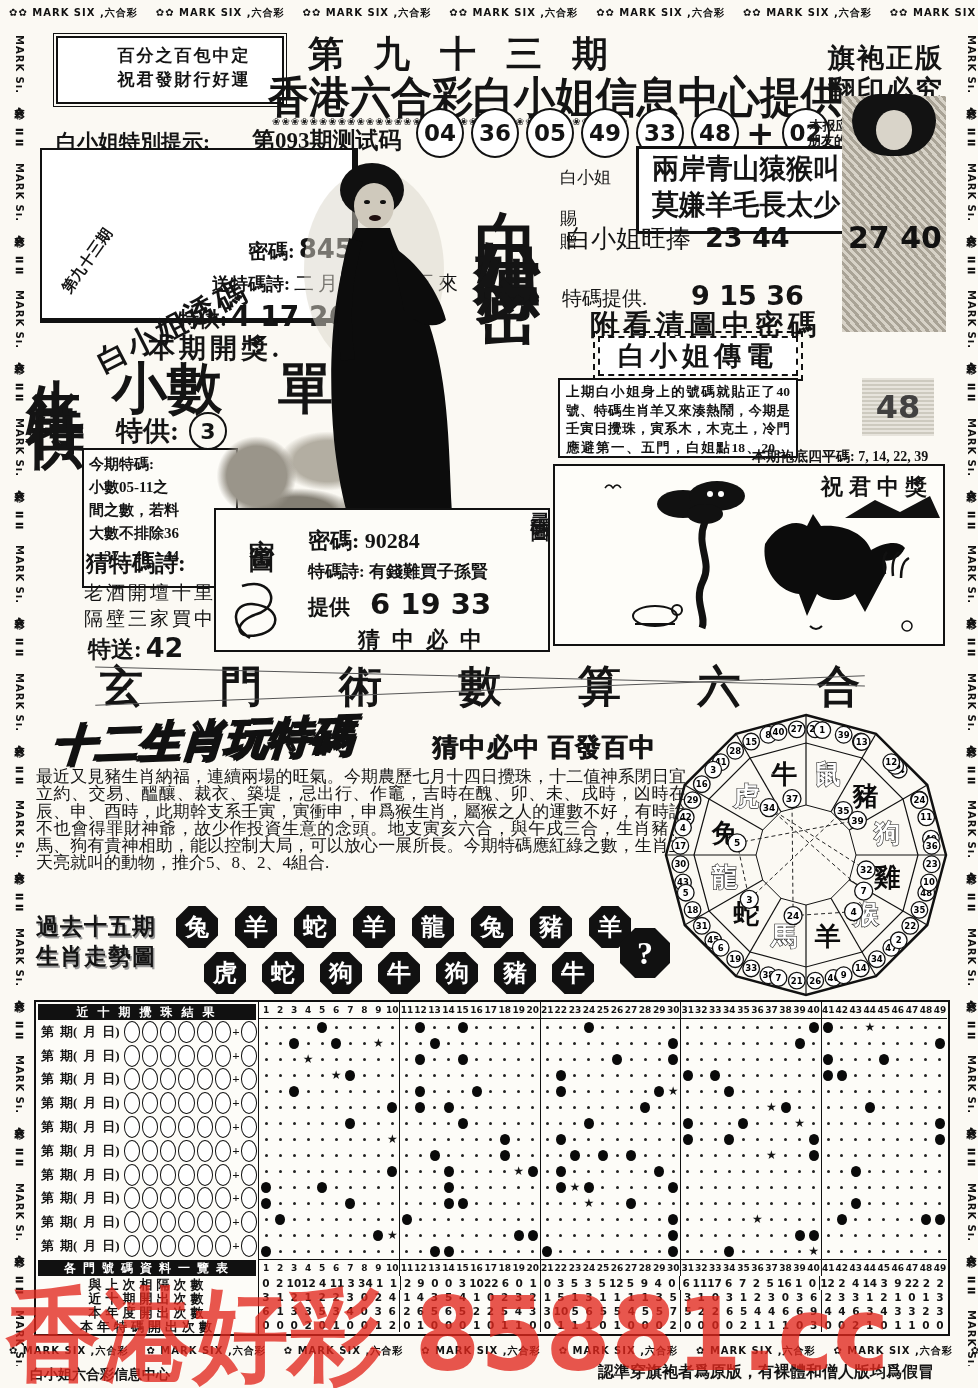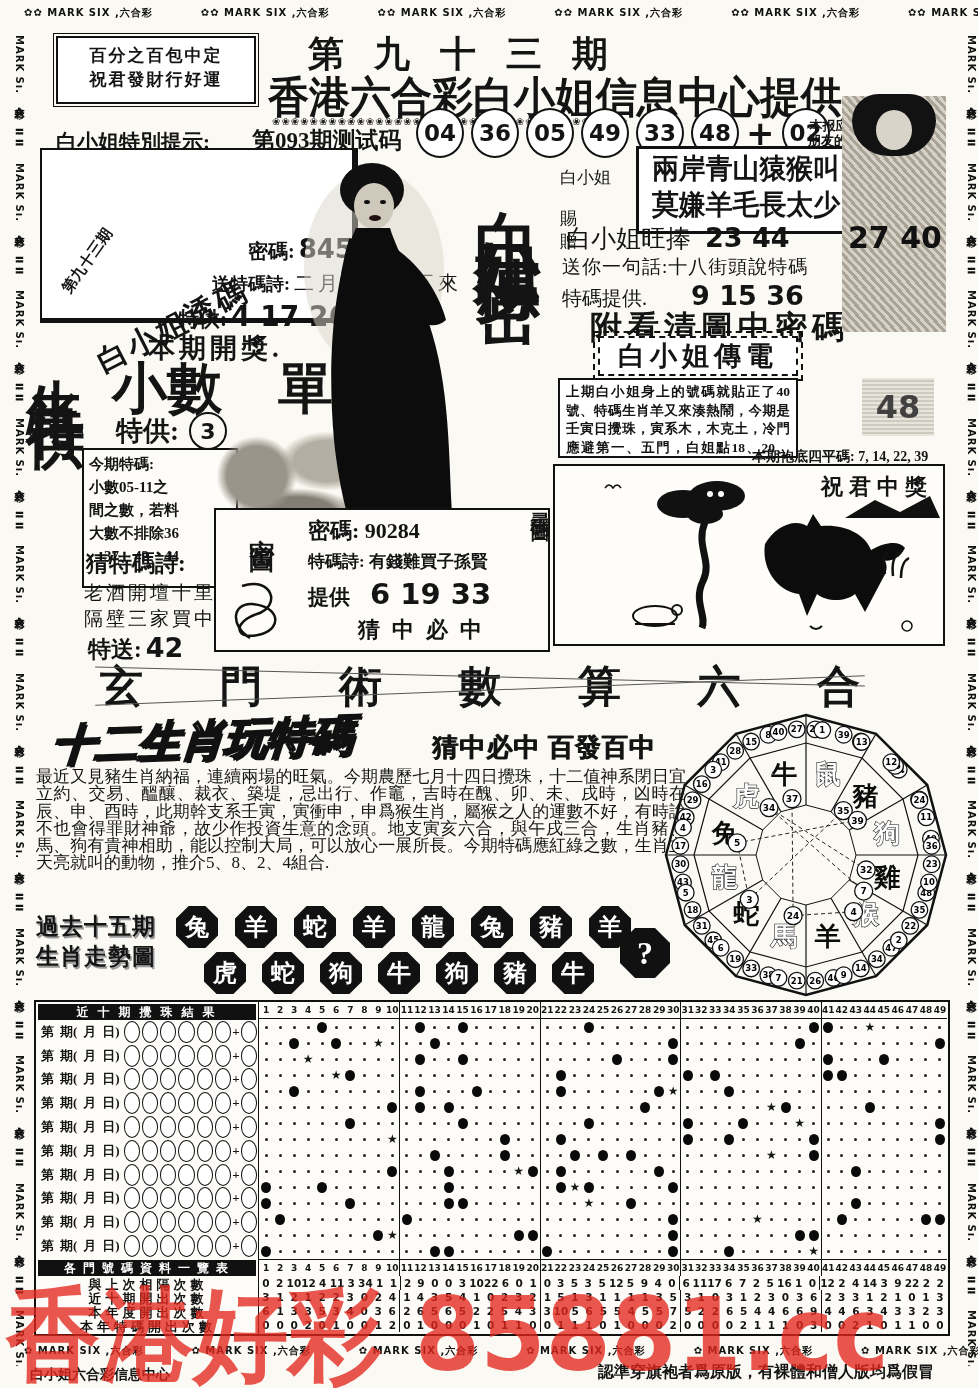--- a/index.html
+++ b/index.html
@@ -4,26 +4,26 @@
 <style>
   html,body{margin:0;padding:0;background:#777;}
   #page{position:relative;width:978px;height:1388px;background:#fbf9f3;color:#141414;
         font-family:"Liberation Serif",serif;overflow:hidden;margin:0 auto;}
   .abs{position:absolute;}
 
   
   .strip{overflow:hidden;white-space:nowrap;font-family:"DejaVu Sans",sans-serif;
          font-size:10px;font-weight:bold;letter-spacing:1px;color:#111;}
   .strip-v{writing-mode:vertical-rl;text-orientation:mixed;}
-  .strip span{margin:0 24px;}
+  .strip span{margin:0 9px;}
   .strip-v span{margin:9px 0;display:inline-block;}
 
   
   #slogan-box{border:2px solid #111;outline:1px solid #111;outline-offset:2px;
-              text-align:center;padding-top:6px;background:#fff;}
+              text-align:center;padding-top:6px;background:#fff;padding-left:28px;}
   #slogan-box div{font-size:17px;font-weight:bold;letter-spacing:2px;line-height:24px;}
   #issue-title{font-size:36px;font-weight:bold;letter-spacing:30px;white-space:nowrap;}
   #main-title{font-size:41px;font-weight:900;white-space:nowrap;transform:scaleY(1.05);}
   #title-flourish{font-size:10px;letter-spacing:1px;color:#222;overflow:hidden;white-space:nowrap;}
   #copyright div{font-size:27px;font-weight:900;line-height:32px;letter-spacing:2px;}
 
   .code-circle{width:44px;height:46px;border:2.5px solid #111;border-radius:50%;
                display:flex;align-items:center;justify-content:center;font-size:23px;
                font-weight:bold;font-family:"DejaVu Sans",sans-serif;background:#fff;}
   #codes{display:flex;align-items:center;gap:7px;}
@@ -116,20 +116,24 @@
   <div class="abs strip strip-v" id="strip-right" style="left:952px;top:26px;width:26px;height:1340px;"><span>MARK Sı. 六合彩 ✿ 〓〓</span><span>MARK Sı. 六合彩 ✿ 〓〓</span><span>MARK Sı. 六合彩 ✿ 〓〓</span><span>MARK Sı. 六合彩 ✿ 〓〓</span><span>MARK Sı. 六合彩 ✿ 〓〓</span><span>MARK Sı. 六合彩 ✿ 〓〓</span><span>MARK Sı. 六合彩 ✿ 〓〓</span><span>MARK Sı. 六合彩 ✿ 〓〓</span><span>MARK Sı. 六合彩 ✿ 〓〓</span><span>MARK Sı. 六合彩 ✿ 〓〓</span><span>MARK Sı. 六合彩 ✿ 〓〓</span></div>
   <div class="abs strip" id="strip-bottom" style="left:0;top:1340px;width:978px;height:22px;line-height:22px;"><span>✿ MARK SIX ,六合彩</span><span>✿ MARK SIX ,六合彩</span><span>✿ MARK SIX ,六合彩</span><span>✿ MARK SIX ,六合彩</span><span>✿ MARK SIX ,六合彩</span><span>✿ MARK SIX ,六合彩</span><span>✿ MARK SIX ,六合彩</span><span>✿ MARK SIX ,六合彩</span></div>
 
   <div class="abs" id="slogan-box" style="left:56px;top:36px;width:196px;height:58px;">
     <div>百分之百包中定</div>
     <div>祝君發財行好運</div>
   </div>
   <div class="abs" id="issue-title" style="left:308px;top:30px;">第九十三期</div>
   <div class="abs" id="main-title" style="left:268px;top:70px;">香港六合彩白小姐信息中心提供</div>
   <div class="abs" id="title-flourish" style="left:272px;top:116px;width:560px;">❀❀❀❀❀❀❀❀❀❀❀❀❀❀❀❀❀❀❀❀❀❀❀❀❀❀❀❀❀❀❀❀❀❀❀❀❀❀</div>
+  <div class="abs" id="copyright" style="left:828px;top:42px;width:122px;">
+    <div>旗袍正版</div>
+    <div>翻印必究</div>
+  </div>
 
   <div class="abs lbl" style="left:56px;top:128px;font-size:21px;">白小姐特別提示:</div>
   <div class="abs lbl" style="left:252px;top:125px;font-size:23px;font-weight:900;">第093期测试码</div>
   <div class="abs" id="codes" style="left:416px;top:108px;">
       <div class="code-circle">04</div>
       <div class="code-circle">36</div>
       <div class="code-circle">05</div>
       <div class="code-circle">49</div>
       <div class="code-circle">33</div>
       <div class="code-circle">48</div>
@@ -207,21 +211,21 @@
   <div class="abs vert" style="left:462px;top:158px;height:500px;font-size:66px;font-weight:900;letter-spacing:16px;">白小姐傳密</div>
 
   <div class="abs" id="mitu-box" style="left:214px;top:508px;width:332px;height:140px;">
     <div style="width:92px;border-right:0;position:relative;">
       <div class="vert lbl" style="position:absolute;left:28px;top:8px;font-size:26px;letter-spacing:10px;height:90px;">密圖</div>
       <svg width="80" height="70" style="position:absolute;left:6px;top:66px;">
         <path d="M20,10 C50,0 60,30 35,38 C10,46 12,66 40,58 C60,52 58,30 30,28 C10,27 8,50 28,62" stroke="#111" stroke-width="2.5" fill="none"></path>
       </svg>
     </div>
     <div style="flex:1;padding:6px 4px 0 0;">
-      <div style="font-size:22px;font-weight:bold;">
+      <div style="font-size:22px;font-weight:bold;margin-top:10px;">
         <span>密碼: 90284</span>
       </div>
       <div style="font-size:17px;font-weight:900;margin-top:4px;">特碼詩: 有錢難買子孫賢</div>
       <div style="margin-top:4px;">
         <span class="lbl" style="font-size:21px;">提供</span>
         <span class="num" style="font-size:29px;margin-left:16px;">6  19  33</span>
       </div>
       <div style="font-size:22px;font-weight:bold;letter-spacing:12px;text-align:center;margin-top:4px;">猜中必中</div>
     </div>
   </div>
@@ -231,26 +235,25 @@
     <div style="display:flex;justify-content:space-between;font-size:17px;margin-top:18px;letter-spacing:40px;">賜贈</div>
   </div>
   <div class="abs" id="poem-box" style="left:636px;top:146px;width:214px;height:80px;padding-top:2px;">
     <div>兩岸青山猿猴叫</div>
     <div>莫嫌羊毛長太少</div>
   </div>
   <div class="abs" style="left:566px;top:222px;white-space:nowrap;">
     <span style="font-size:25px;margin-top:40px;">白小姐旺捧</span>
     <span class="num" style="font-size:27px;margin-left:10px;">23  44</span>
   </div>
-  <div class="abs" style="left:562px;top:254px;font-size:19px;letter-spacing:1px;">送你一句話:十八街頭說特碼</div>
   <div class="abs" style="left:562px;top:280px;white-space:nowrap;">
     <span style="font-size:20px;">特碼提供.</span>
     <span class="num" style="font-size:27px;margin-left:40px;">9  15  36</span>
   </div>
-  <div class="abs lbl" style="left:590px;top:306px;font-size:32px;letter-spacing:5px;">附看清圖中密碼</div>
+  <div class="abs lbl" style="left:590px;top:306px;font-size:28px;letter-spacing:5px;">附看清圖中密碼</div>
   <div class="abs" id="chuandian-box" style="left:598px;top:336px;width:196px;height:36px;">
     <span style="font-size:27px;font-weight:900;letter-spacing:5px;">白小姐傳電</span>
   </div>
   <div class="abs" id="right-para-box" style="left:558px;top:378px;width:224px;height:70px;overflow:hidden;">上期白小姐身上的號碼就貼正了40號、特碼生肖羊又來湊熱鬧，今期是壬寅日攪珠，寅系木，木克土，冷門應避第一、五門，白姐點18、20、27、34、36、38號。</div>
   <div class="abs" style="left:752px;top:448px;font-size:14px;font-weight:bold;">本期袍底四平碼: 7, 14, 22, 39</div>
 
   <div class="abs vert lbl" style="left:527px;top:497px;font-size:19px;height:100px;letter-spacing:6px;">尋碼圖</div>
   <div class="abs" id="picture-box" style="left:553px;top:464px;width:388px;height:178px;">
     <svg width="388" height="178" viewBox="0 0 388 178">
       <path d="M50,22 q4,-6 8,0 q4,-6 8,0" stroke="#111" fill="none" stroke-width="1.5"></path>

